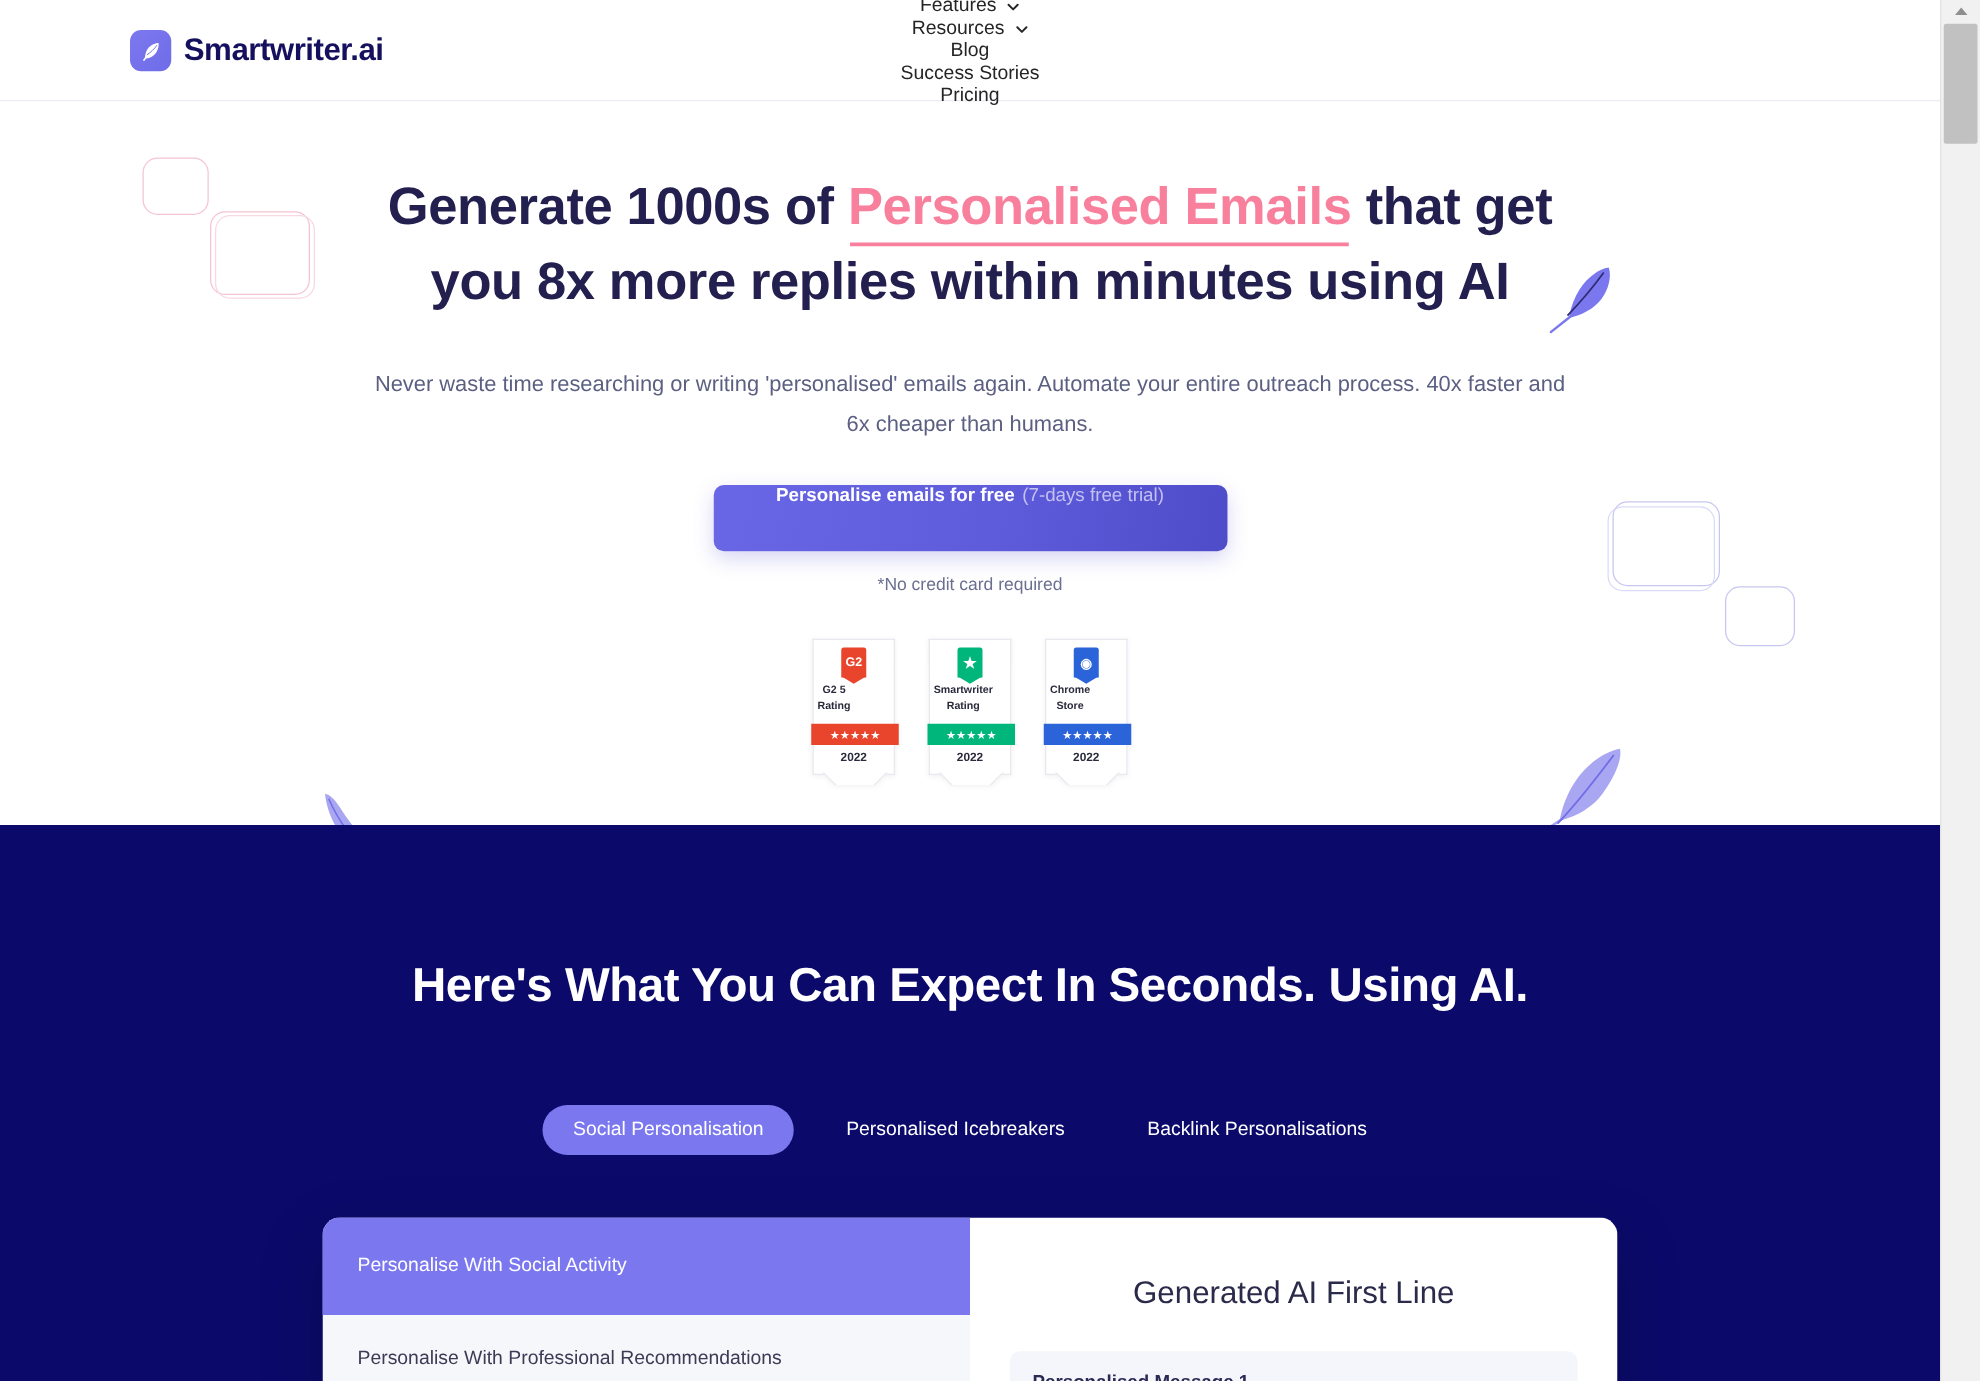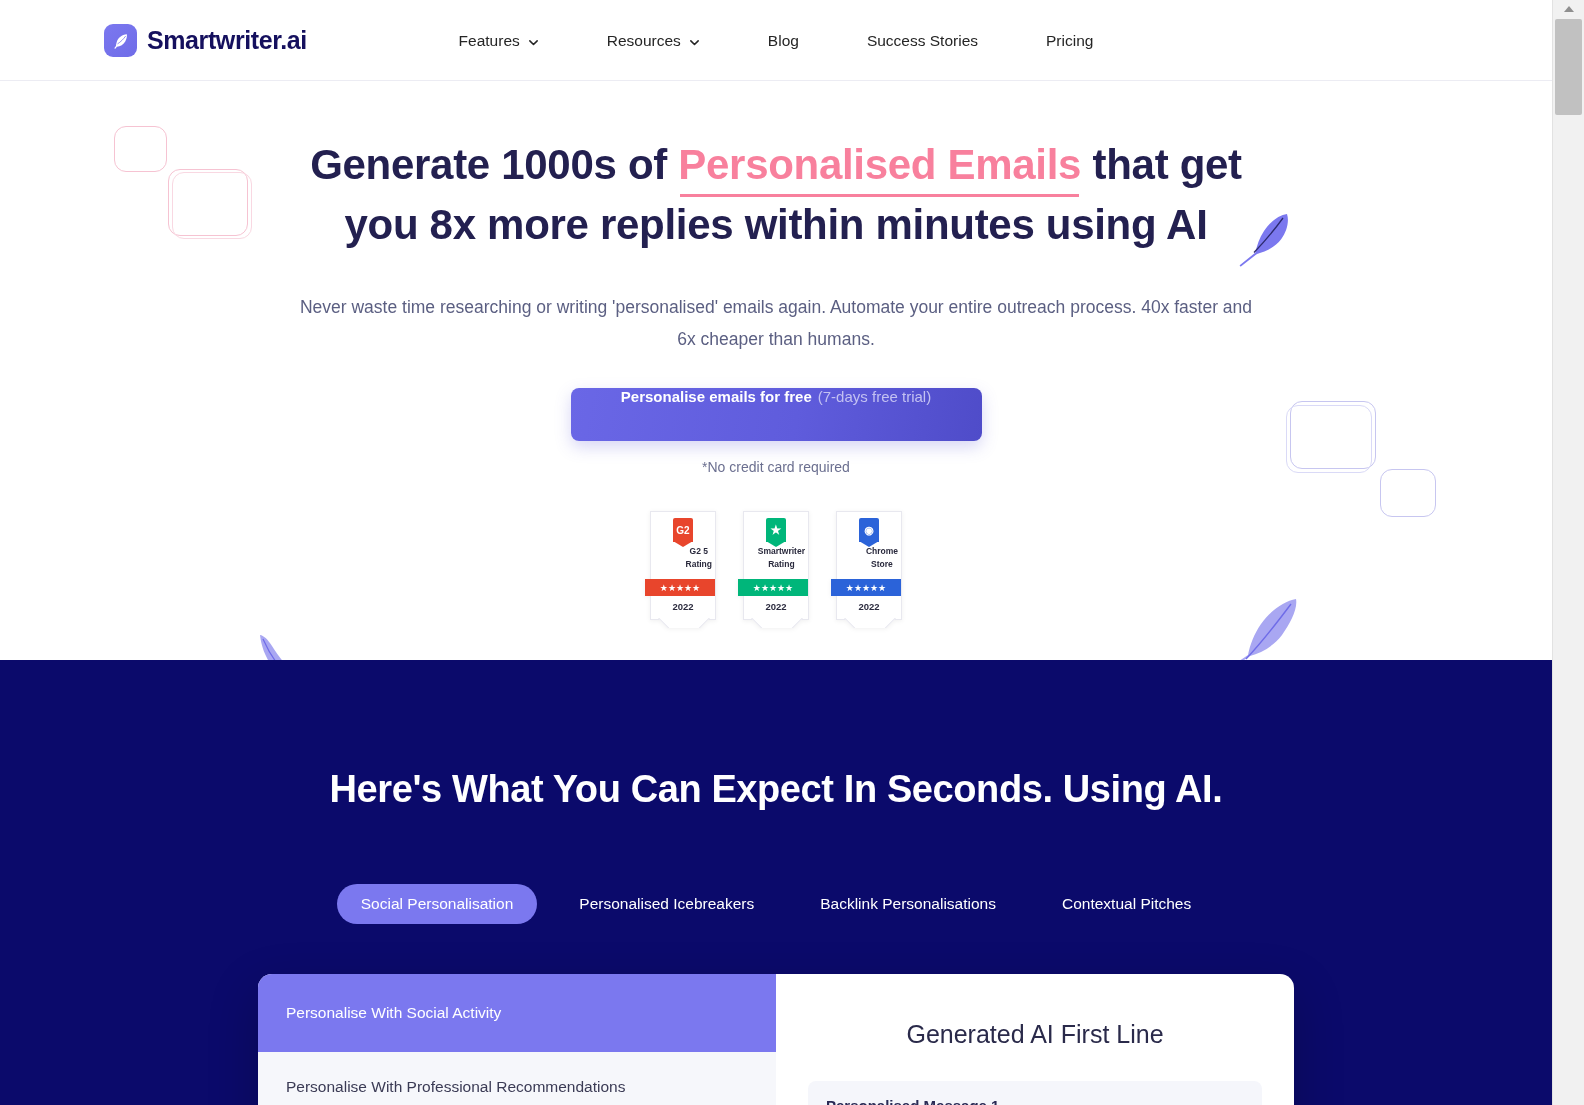--- a/index.html
+++ b/index.html
@@ -45,21 +45,21 @@
   .logo-mark {
     width:33px;height:33px;border-radius:9px;
     background:linear-gradient(140deg,#7b78ef 0%,#6f6ce8 100%);
     display:flex;align-items:center;justify-content:center;
   }
   .logo-text {
     font-size:25px; font-weight:bold; color:#15105e; letter-spacing:-0.4px;
   }
   nav.menu {
     position:absolute; left:0; right:0; top:0; height:81px;
-    display:flex; align-items:center; justify-content:center; gap:0;
+    display:flex; align-items:center; justify-content:center; gap:0;flex-direction:column;
   }
   .nav-item {
     display:flex; align-items:center; gap:8px;
     font-size:15.5px; color:#252525; padding:0 0px; margin:0 34px;
     cursor:pointer; white-space:nowrap;
   }
   .chev { display:inline-block; width:11px;height:11px; position:relative; top:-1px;}
 
   
   .hero { position:relative; width:1552px; background:#ffffff; padding-top:54px; padding-bottom:40px;}
@@ -85,42 +85,42 @@
     box-shadow:0 6px 16px rgba(94,91,216,0.25);
   }
   .cta .sublabel { color:#c3c1f2; font-weight:normal;}
   .nocard { text-align:center; margin-top:18px; font-size:14px; color:#6b6f90;}
 
   
   .badges { display:flex; justify-content:center; gap:27px; margin-top:36px;}
   .badge {
     width:66px; position:relative; background:#fff;
     border:1px solid #e8e8ef; border-top:none;
-    display:flex; flex-direction:column; align-items:flex-end;
+    display:flex; flex-direction:column; align-items:flex-start;
     filter: drop-shadow(0 1px 2px rgba(0,0,0,0.06));
   }
   .badge-top {
     width:66px; height:22px; border-top:1px solid #e8e8ef;
     border-left:1px solid #e8e8ef; border-right:1px solid #e8e8ef;
     margin:0 -1px; position:relative; background:#fff;
   }
   .ribbon {
     position:absolute; left:50%; transform:translateX(-50%); top:6px;
     width:20px; height:24px; border-radius:2px 2px 0 0;
     display:flex; align-items:center; justify-content:center;
     color:#fff; font-size:11px; font-weight:bold;
   }
   .ribbon::after{
     content:""; position:absolute; bottom:-5px; left:0; width:0;height:0;
     border-left:10px solid transparent; border-right:10px solid transparent;
     border-top:6px solid currentColor;
   }
   .badge-label {
     margin-top:12px; text-align:center; font-size:8.5px; font-weight:bold;
-    color:#2a2a3d; line-height:13px; padding:0 3px;margin-left:36px;
+    color:#2a2a3d; line-height:13px; padding:0 3px;
   }
   .stars {
     margin-top:8px; width:70px; height:17px; margin-left:-2px;
     display:flex; align-items:center; justify-content:center; gap:2px;
     color:#fff; font-size:9px; letter-spacing:0px;
   }
   .badge-year {
     width:100%; text-align:center; font-size:9.5px; font-weight:bold;
     color:#2a2a3d; padding:5px 0 7px;
   }
@@ -323,23 +323,20 @@
       <div class="tabs">
         <div class="tab active">
           <span>Social Personalisation</span>
         </div>
         <div class="tab">
           <span>Personalised Icebreakers</span>
         </div>
         <div class="tab">
           <span>Backlink Personalisations</span>
         </div>
-        <div class="tab">
-          <span>Contextual Pitches</span>
-        </div>
       </div>
 
       <div class="panel-wrap">
         <div class="panel-left">
           <div class="acc-item active">
             <span>Personalise With Social Activity</span>
           </div>
           <div class="acc-item">
             <span>Personalise With Professional Recommendations</span>
           </div>

